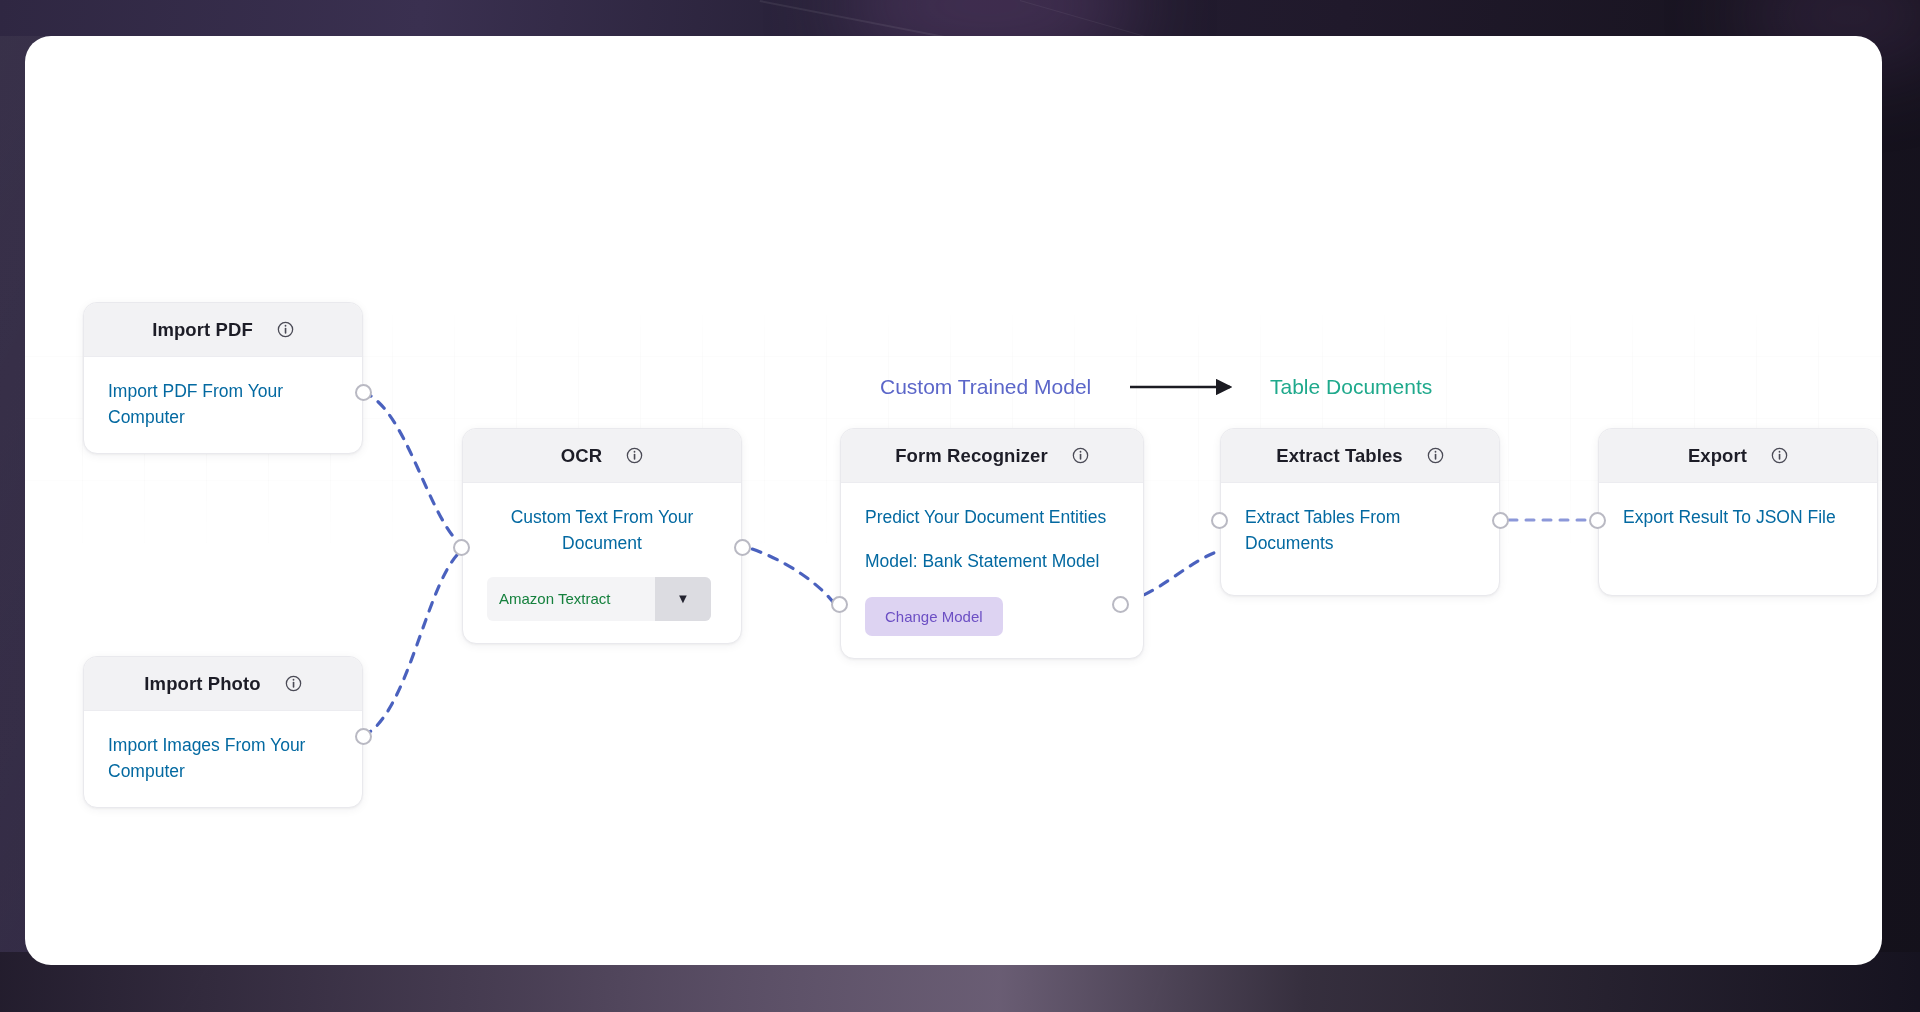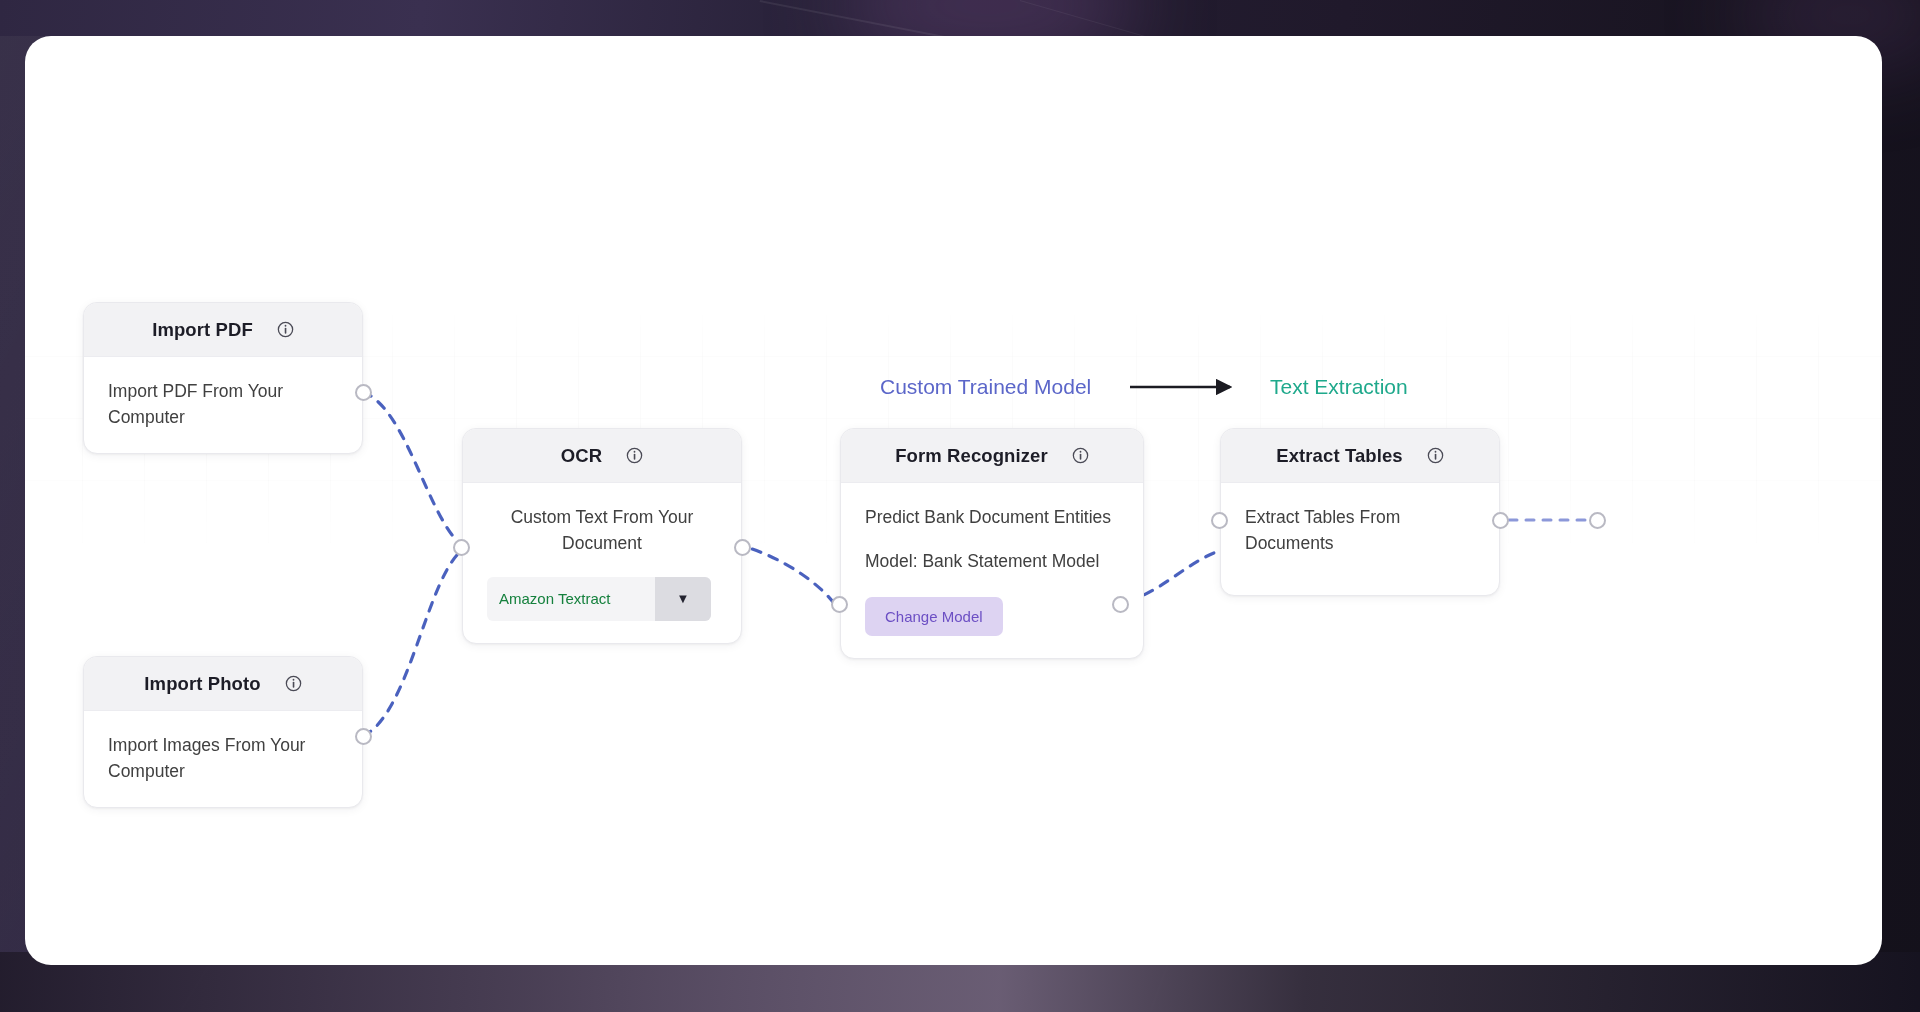--- a/index.html
+++ b/index.html
@@ -89,21 +89,21 @@
   .node-title {
     font-size: 18.5px; font-weight: bold; color: #1d1d27;
     letter-spacing: .1px;
   }
   .info-icon {
     width: 17px; height: 17px; flex: 0 0 auto;
     display: block;
   }
   .node-body { padding: 22px 24px 22px 24px; }
   .node-desc {
-    font-size: 17.5px; line-height: 1.48; color: #404040;
+    font-size: 17.5px; line-height: 1.48; color: #0369a1;
   }
   .node-desc + .node-desc { margin-top: 18px; }
 
   
   .select {
     margin-top: 20px;
     height: 44px;
     display: flex; align-items: stretch;
     background: #f4f4f6;
     border-radius: 6px;
@@ -192,21 +192,21 @@
 
     <path d="M 1467 484 L 1570 484" fill="none" stroke="#6f7ed0" stroke-width="3" stroke-linecap="round" stroke-dasharray="8 9" opacity="0.8"></path>
 
     <line x1="1105" y1="351" x2="1205" y2="351" stroke="#1b1b22" stroke-width="2.4" marker-end="url(#arrowhead)"></line>
   </svg>
 
   <div class="group-label" style="left:855px; top:339px;">
     <span style="color:#5b66c9">Custom Trained Model</span>
   </div>
   <div class="group-label" style="left:1245px; top:339px;">
-    <span style="color:#1fa98c">Text Extraction</span>
+    <span style="color:#1fa98c">Table Documents</span>
   </div>
 
   <div class="node" style="left:58px; top:266px; width:280px;">
     <div class="node-head">
       <span class="node-title">Import PDF</span>
       <svg class="info-icon" viewBox="0 0 20 20">
         <circle cx="10" cy="10" r="8.4" fill="none" stroke="#4a4a55" stroke-width="1.5"></circle>
         <circle cx="10" cy="5.6" r="1.05" fill="#4a4a55"></circle>
         <rect x="9.1" y="8" width="1.9" height="7" rx=".9" fill="#4a4a55"></rect>
       </svg>
@@ -255,21 +255,21 @@
   <div class="node" style="left:815px; top:392px; width:304px;">
     <div class="node-head">
       <span class="node-title">Form Recognizer</span>
       <svg class="info-icon" viewBox="0 0 20 20">
         <circle cx="10" cy="10" r="8.4" fill="none" stroke="#4a4a55" stroke-width="1.5"></circle>
         <circle cx="10" cy="5.6" r="1.05" fill="#4a4a55"></circle>
         <rect x="9.1" y="8" width="1.9" height="7" rx=".9" fill="#4a4a55"></rect>
       </svg>
     </div>
     <div class="node-body">
-      <div class="node-desc">Predict Bank Document Entities</div>
+      <div class="node-desc">Predict Your Document Entities</div>
       <div class="node-desc">Model: Bank Statement Model</div>
       <button class="pill-btn">Change Model</button>
     </div>
   </div>
   <div class="port" style="left:806px; top:560px;"></div>
   <div class="port" style="left:1087px; top:560px;"></div>
 
   <div class="node" style="left:1195px; top:392px; width:280px;">
     <div class="node-head">
       <span class="node-title">Extract Tables</span>
@@ -279,15 +279,28 @@
         <rect x="9.1" y="8" width="1.9" height="7" rx=".9" fill="#4a4a55"></rect>
       </svg>
     </div>
     <div class="node-body" style="min-height:112px;">
       <div class="node-desc">Extract Tables From Documents</div>
     </div>
   </div>
   <div class="port" style="left:1186px; top:476px;"></div>
   <div class="port" style="left:1467px; top:476px;"></div>
 
+  <div class="node" style="left:1573px; top:392px; width:280px;">
+    <div class="node-head">
+      <span class="node-title">Export</span>
+      <svg class="info-icon" viewBox="0 0 20 20">
+        <circle cx="10" cy="10" r="8.4" fill="none" stroke="#4a4a55" stroke-width="1.5"></circle>
+        <circle cx="10" cy="5.6" r="1.05" fill="#4a4a55"></circle>
+        <rect x="9.1" y="8" width="1.9" height="7" rx=".9" fill="#4a4a55"></rect>
+      </svg>
+    </div>
+    <div class="node-body" style="min-height:112px;">
+      <div class="node-desc">Export Result To JSON File</div>
+    </div>
+  </div>
   <div class="port" style="left:1564px; top:476px;"></div>
 
 </div>
 
 </body></html>

